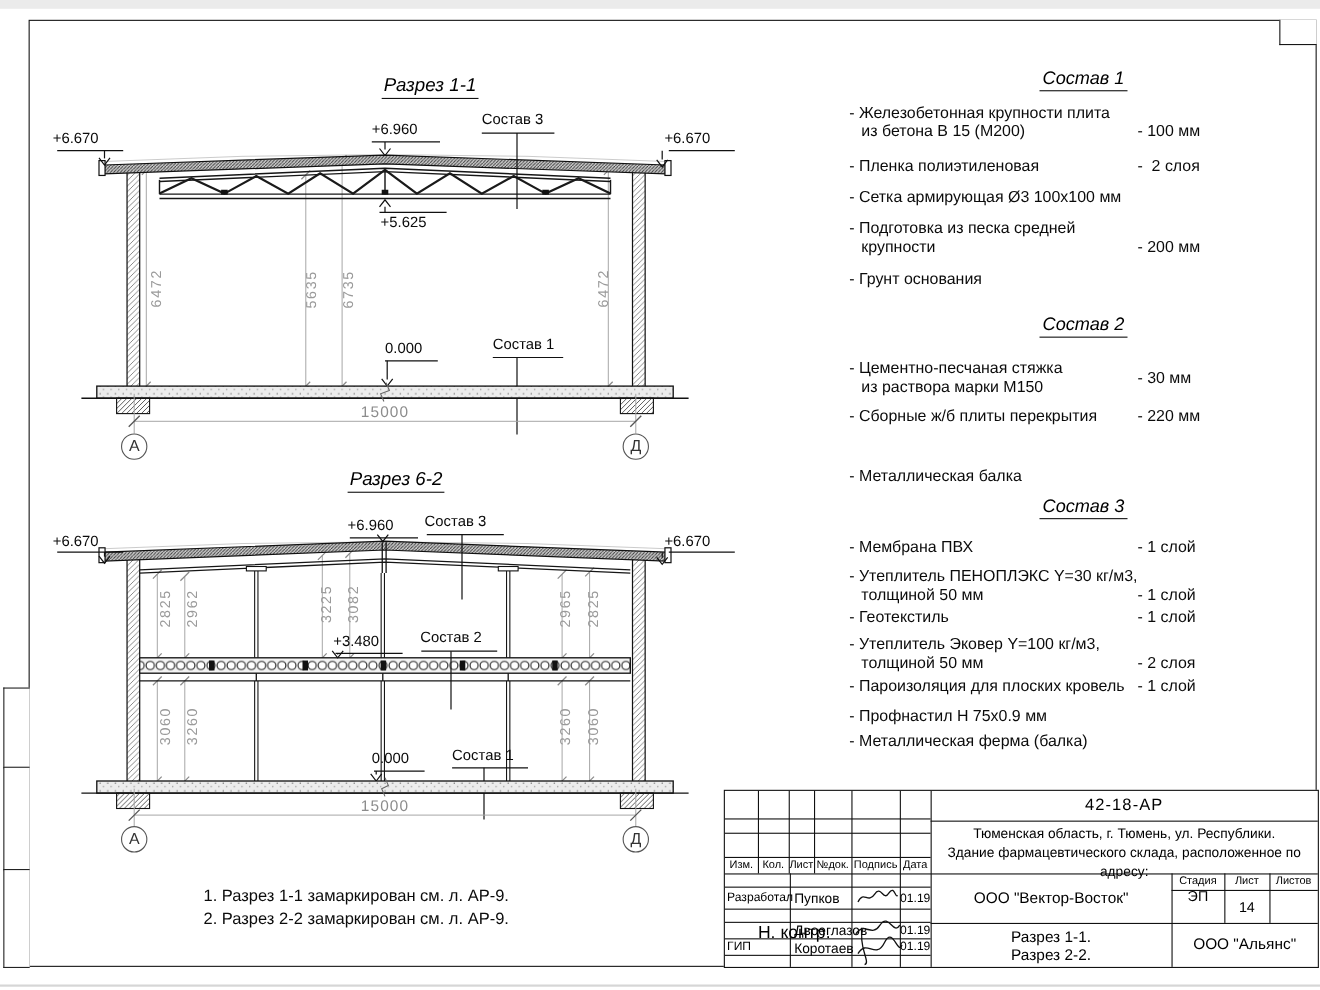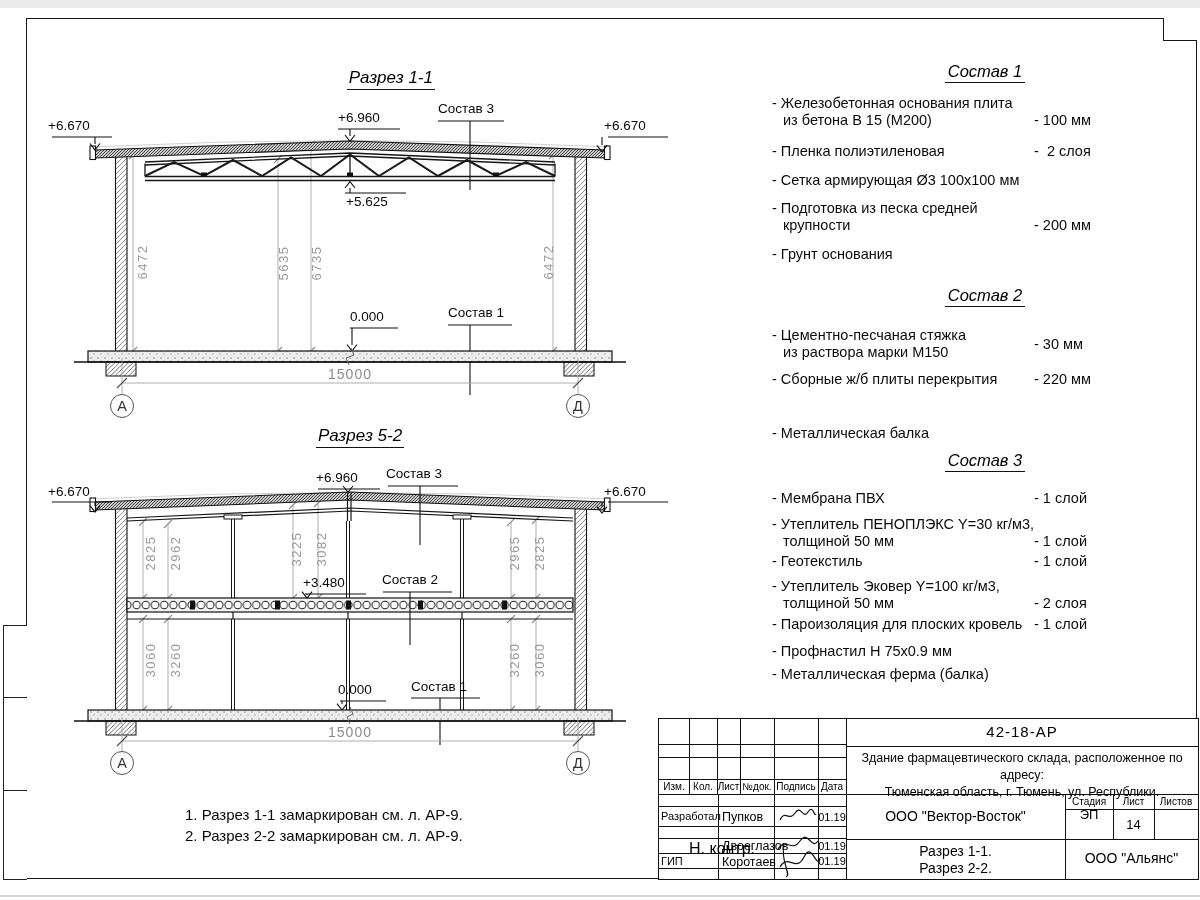--- a/index.html
+++ b/index.html
@@ -296,21 +296,21 @@
   <span class="lbl" style="left:350px;top:309px;">0.000</span>
   <span class="lbl" style="left:448px;top:305px;">Состав 1</span>
   <span class="rdim" style="left:142px;top:262px;">6472</span>
   <span class="rdim" style="left:283px;top:263px;">5635</span>
   <span class="rdim" style="left:316px;top:263px;">6735</span>
   <span class="rdim" style="left:548px;top:262px;">6472</span>
   <span class="gdim" style="left:310px;top:366px;width:80px;">15000</span>
   <span class="axis" style="left:122px;top:406px;">А</span>
   <span class="axis" style="left:578px;top:406px;">Д</span>
 
-  <div class="sec-title" style="left:285px;top:426px;"><span>Разрез 5-2</span></div>
+  <div class="sec-title" style="left:285px;top:426px;"><span>Разрез 6-2</span></div>
   <span class="lbl" style="left:48px;top:484px;">+6.670</span>
   <span class="lbl" style="left:604px;top:484px;">+6.670</span>
   <span class="lbl" style="left:316px;top:470px;">+6.960</span>
   <span class="lbl" style="left:386px;top:466px;">Состав 3</span>
   <span class="lbl" style="left:303px;top:575px;">+3.480</span>
   <span class="lbl" style="left:382px;top:572px;">Состав 2</span>
   <span class="lbl" style="left:338px;top:682px;">0.000</span>
   <span class="lbl" style="left:411px;top:679px;">Состав 1</span>
   <span class="rdim" style="left:150px;top:553px;">2825</span>
   <span class="rdim" style="left:175px;top:553px;">2962</span>
@@ -327,21 +327,21 @@
   <span class="axis" style="left:578px;top:763px;">Д</span>
 
   <div class="spec-head" style="top:62px;"><span>Состав 1</span></div>
   <div class="spec-head" style="top:286px;"><span>Состав 2</span></div>
   <div class="spec-head" style="top:451px;"><span>Состав 3</span></div>
 
   <div>
 
       <div class="spec-item" style="top: 95px;">
         <div class="spec-name">
-          <span class="l1">- Железобетонная  основания плита</span>
+          <span class="l1">- Железобетонная  крупности плита</span>
           <span class="l2">из бетона В 15 (М200)</span>
         </div>
         <span class="spec-val">- 100 мм</span>
       </div>
 
       <div class="spec-item" style="top: 143px;">
         <div class="spec-name">
           <span class="l1">- Пленка полиэтиленовая</span>
           <span class="l2"></span>
         </div>
@@ -482,22 +482,22 @@
     <div class="tb-h" style="left:0;top:87px;width:187px;"></div>
     <div class="tb-h" style="left:0;top:107px;width:187px;"></div>
     <div class="tb-h" style="left:0;top:119px;width:187px;"></div>
     <div class="tb-h" style="left:0;top:134px;width:187px;"></div>
     <div class="tb-h" style="left:0;top:149px;width:187px;"></div>
     <div class="tb-h" style="left:406px;top:90px;width:133px;"></div>
     <div class="tb-h" style="left:187px;top:120px;width:352px;"></div>
 
     <div class="tb-c" style="left:187px;top:4px;width:352px;font-size:15px;letter-spacing:1px;">42-18-АР</div>
     <div class="tb-c" style="left:190px;top:31px;width:346px;font-size:12.5px;line-height:17px;">
+      <span style="display:block;">Тюменская область, г. Тюмень, ул. Республики.</span>
       <span style="display:block;">Здание фармацевтического склада, расположенное по адресу:</span>
-      <span style="display:block;">Тюменская область, г. Тюмень, ул. Республики.</span>
     </div>
     <div class="tb-c tb-t" style="left:0;top:62px;width:30px;">Изм.</div>
     <div class="tb-c tb-t" style="left:30px;top:62px;width:28px;">Кол.</div>
     <div class="tb-c tb-t" style="left:58px;top:62px;width:23px;">Лист</div>
     <div class="tb-c tb-t" style="left:81px;top:62px;width:34px;">№док.</div>
     <div class="tb-c tb-t" style="left:115px;top:62px;width:44px;">Подпись</div>
     <div class="tb-c tb-t" style="left:159px;top:62px;width:28px;">Дата</div>
     <div class="tb-t" style="left:2px;top:91px;font-size:11px;">Разработал</div>
     <div class="tb-t" style="left:63px;top:91px;font-size:12.5px;">Пупков</div>
     <div class="tb-c tb-t" style="left:159px;top:92px;width:28px;font-size:11px;">01.19</div>

